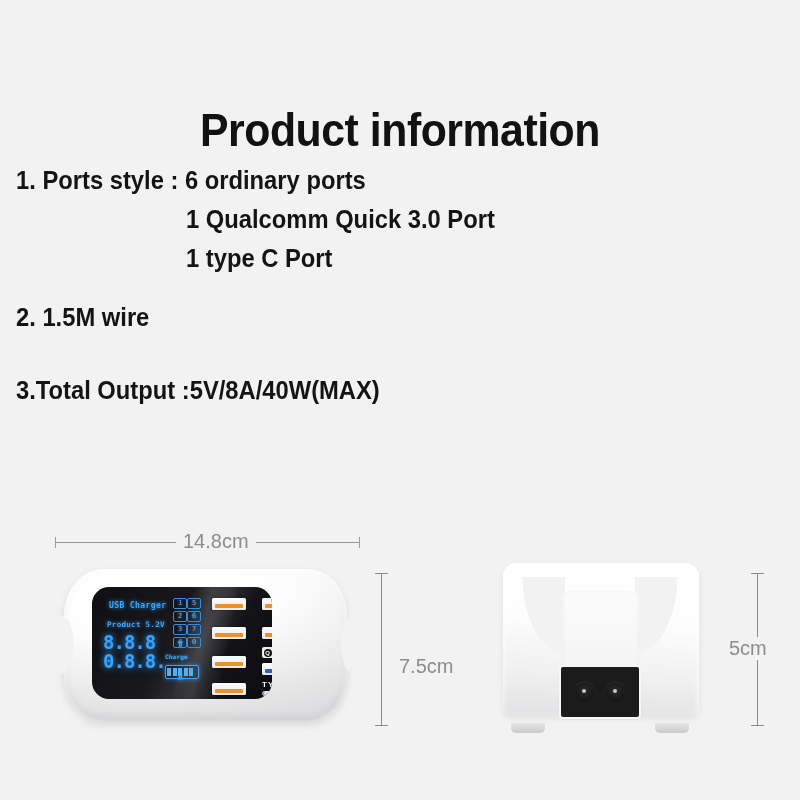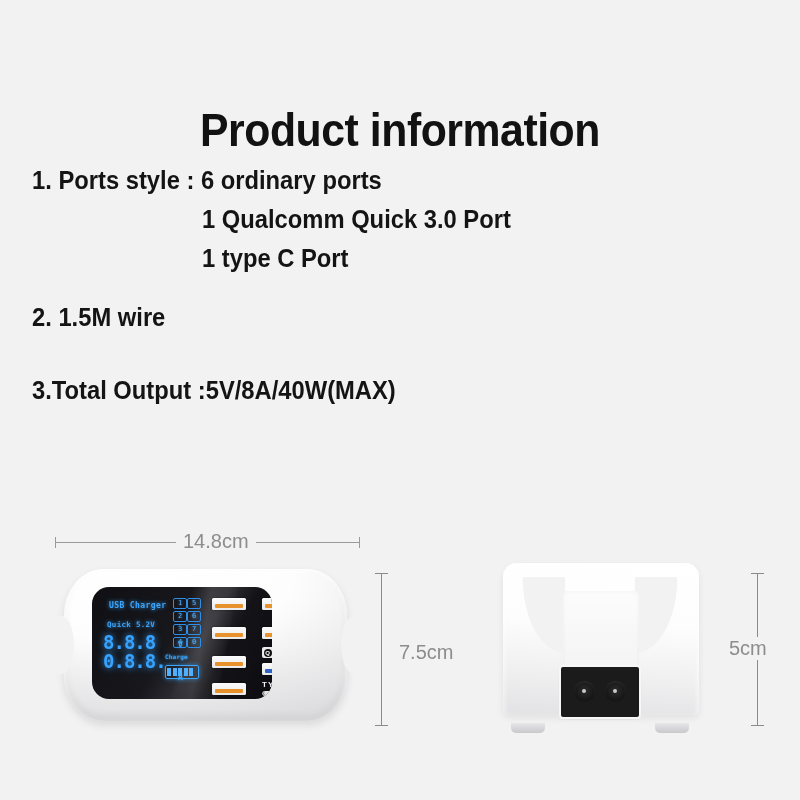--- a/index.html
+++ b/index.html
@@ -30,21 +30,20 @@
     transform: scaleX(0.93);
     white-space: nowrap;
   }
 
   
   .spec-list {
     position: absolute;
     left: 16px;
     top: 168px;
     width: 760px;
-    margin-left: 16px;
   }
   .spec-line {
     color: #141414;
     font-weight: 700;
     font-size: 25px;
     line-height: 1.0;
     white-space: nowrap;
     transform: scaleX(0.95);
     transform-origin: left center;
   }
@@ -443,38 +442,38 @@
 <div class="figure-area">
 
   <div class="dim-cap-v" style="left:55px;  top:22px;"></div>
   <div class="dim-h" style="left:55px;  top:27px; width:305px;"></div>
   <div class="dim-cap-v" style="left:359px; top:22px;"></div>
   <div class="dim-label" style="left:176px; top:15px;">14.8cm</div>
 
   <div class="dim-cap-h" style="left:375px; top:58px;"></div>
   <div class="dim-v" style="left:381px; top:58px; height:152px;"></div>
   <div class="dim-cap-h" style="left:375px; top:210px;"></div>
-  <div class="dim-label" style="left:392px; top:126px;">7.5cm</div>
+  <div class="dim-label" style="left:392px; top:140px;">7.5cm</div>
 
   <div class="dim-cap-h" style="left:751px; top:58px;"></div>
   <div class="dim-v" style="left:757px; top:58px; height:152px;"></div>
   <div class="dim-cap-h" style="left:751px; top:210px;"></div>
   <div class="dim-label" style="left:722px; top:122px;">5cm</div>
 
   <div class="charger-front">
     <div class="charger-body"></div>
     <div class="waist left"></div>
     <div class="waist right"></div>
 
     <div class="charger-screen">
       <div class="screen-gloss"></div>
 
       <div class="lcd">
         <div class="lcd-title">USB Charger</div>
-        <div class="lcd-output">Quick 5.2V</div>
+        <div class="lcd-output">Product 5.2V</div>
         <div class="lcd-digits">
           <span>8.8.8</span>
           <span class="row2">0.8.8.</span>
         </div>
         <div class="lcd-unit v">V</div>
         <div class="lcd-unit a">A</div>
 
         <div class="lcd-grid">
           <div class="lcd-cell">1</div>
           <div class="lcd-cell">5</div>

